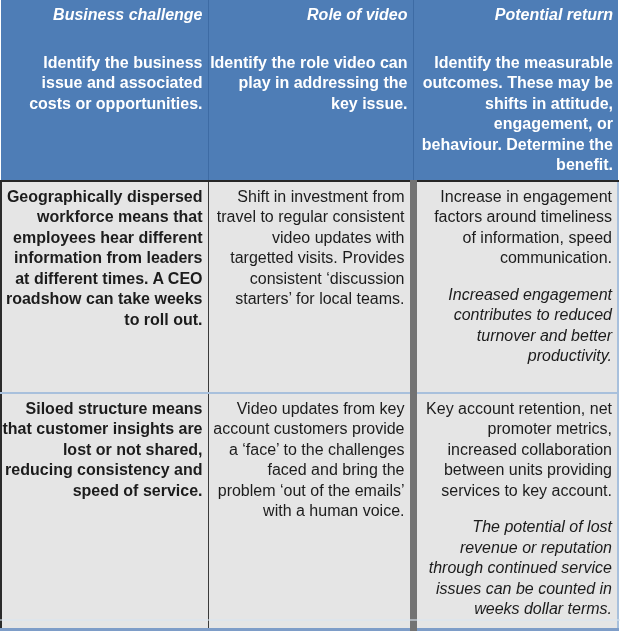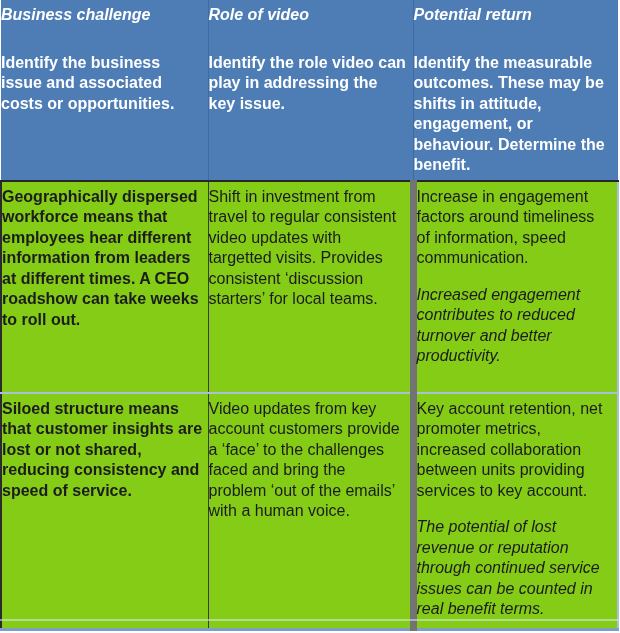--- a/index.html
+++ b/index.html
@@ -15,36 +15,36 @@
     border-collapse:collapse;
     table-layout:fixed;
     width:617px;
     position:absolute;top:0;left:0;
   }
   col.c1{width:207px;}
   col.c2{width:205px;}
   col.c3{width:205px;}
   th,td{
     vertical-align:top;
-    text-align:left;
+    text-align:right;
     padding:5px 5px 4px 0;
     font-size:16px;
     line-height:20.5px;
     font-weight:normal;
   }
   thead th{
     background:#4e7db6;
     color:#ffffff;
     height:160px;
     border-bottom:2px solid #262626;
   }
   thead th.hdr-1,thead th.hdr-2{border-right:1px solid #3d6ba4;}
   .h-title{font-style:italic;font-weight:bold;}
   .h-desc{margin-top:27px;font-weight:bold;}
-  tbody td{background:#84cc16;}
+  tbody td{background:#e5e5e5;}
   tr.body-row-1 td{height:201px;border-bottom:2px solid #a8c0dc;}
   tr.body-row-2 td{height:225px;border-bottom:3px solid #7e9dc8;margin-left:8px;}
   td.cell-1{border-left:2px solid #2b2b2b;border-right:1px solid #3a3a3a;font-weight:bold;}
   td.cell-2{border-right:7px solid #737373;}
   td.cell-3{border-right:2px solid #a8c0dc;}
   .note{margin-top:16px;font-style:italic;}
   .page-edge{
     position:absolute;left:0;top:619px;width:620px;height:2px;
     background:#dbe5f1;opacity:.55;
   }
@@ -90,19 +90,19 @@
       </tr>
       <tr class="body-row-2">
         <td class="cell-1">
           <div class="para">Siloed structure means that customer insights are lost or not shared, reducing consistency and speed of service.</div>
         </td>
         <td class="cell-2">
           <div class="para">Video updates from key account customers provide a ‘face’ to the challenges faced and bring the problem ‘out of the emails’ with a human voice.</div>
         </td>
         <td class="cell-3">
           <div class="para">Key account retention, net promoter metrics, increased collaboration between units providing services to key account.</div>
-          <div class="note">The potential of lost revenue or reputation through continued service issues can be counted in real benefit terms.</div>
+          <div class="note">The potential of lost revenue or reputation through continued service issues can be counted in weeks dollar terms.</div>
         </td>
       </tr>
     </tbody>
   </table>
   <div class="page-edge"></div>
 </div>
 
 </body></html>

